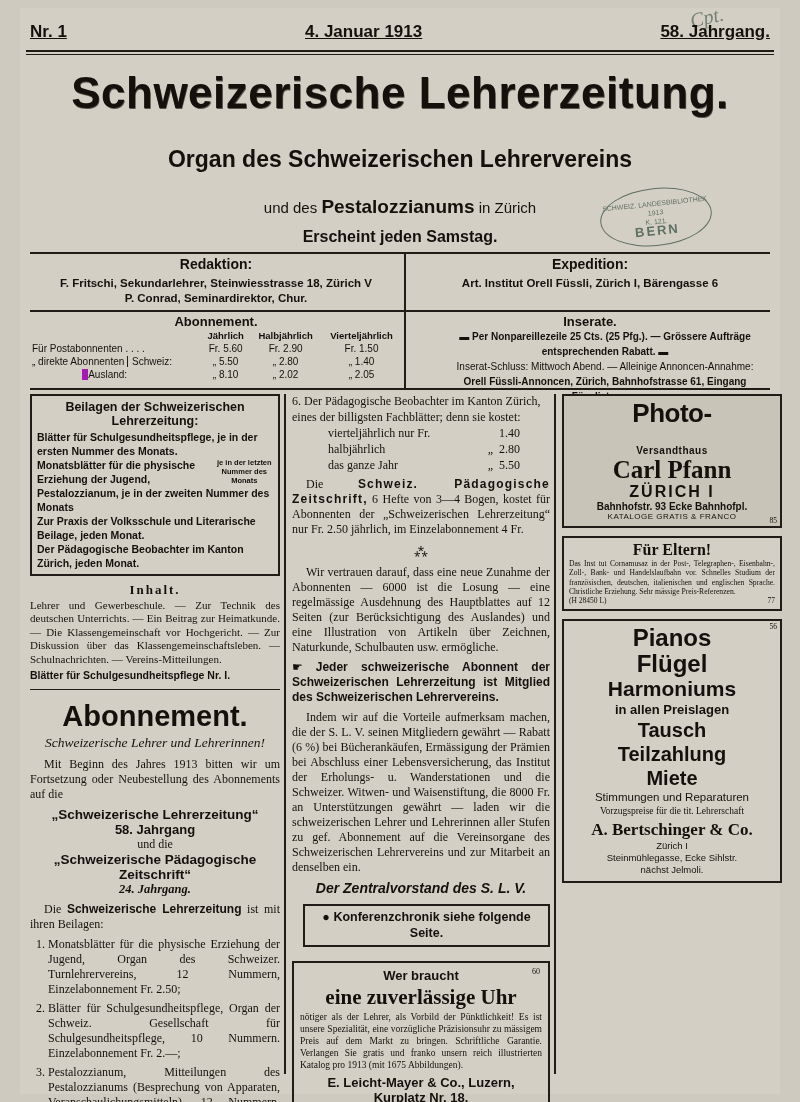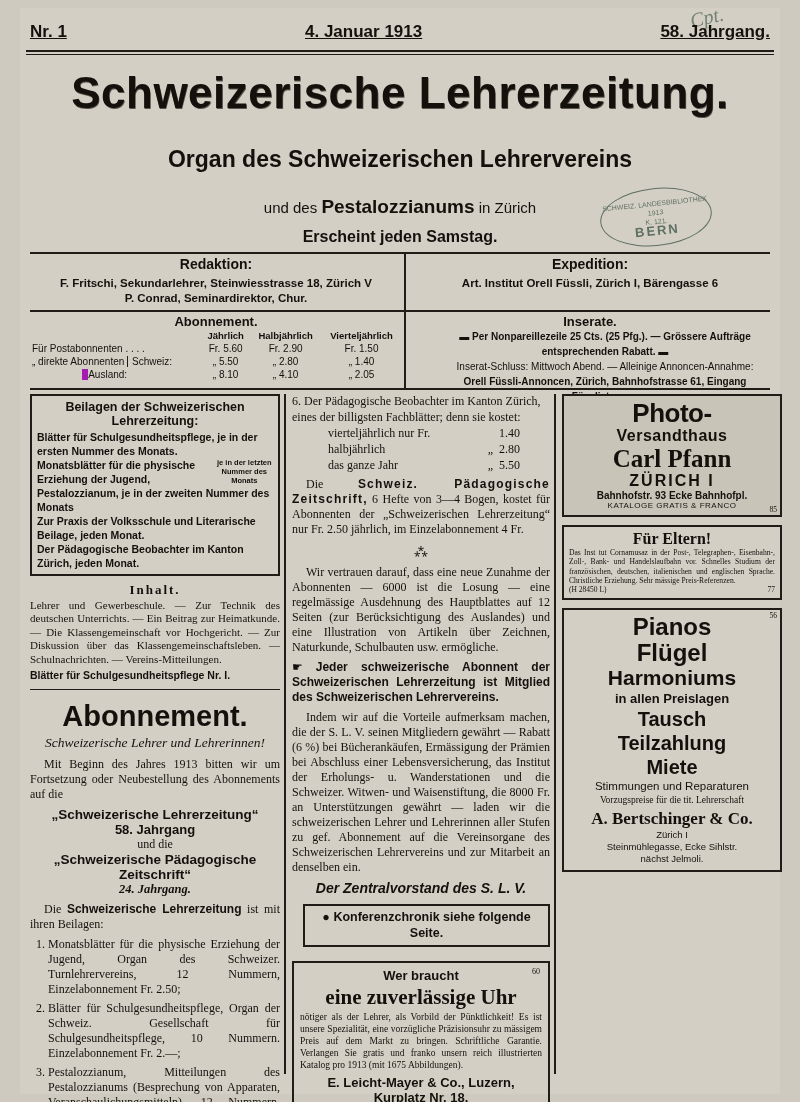--- a/index.html
+++ b/index.html
@@ -117,21 +117,21 @@
   .uhrad{border:2px solid #201c17;margin-top:14px;padding:5px 6px 6px;text-align:center;position:relative;}
   .uhrad .wer{font-family:"Liberation Sans",sans-serif;font-weight:bold;font-size:13px;}
   .uhrad .num{position:absolute;right:8px;top:4px;font-size:8px;}
   .uhrad .big{font-family:"Liberation Serif",serif;font-weight:bold;font-size:21px;line-height:24px;margin:2px 0;}
   .uhrad .body{font-size:9.5px;line-height:12px;text-align:justify;}
   .uhrad .firm{font-family:"Liberation Sans",sans-serif;font-weight:bold;font-size:13px;margin-top:4px;}
   
   .ad{border:2px solid #201c17;margin-bottom:8px;text-align:center;position:relative;}
   .photoad{background:#c9c4b8;padding:4px 4px 5px;}
   .photoad .l1{font-family:"Liberation Sans",sans-serif;font-weight:bold;font-size:26px;line-height:27px;letter-spacing:-0.5px;}
-  .photoad .l2{font-family:"Liberation Sans",sans-serif;font-weight:bold;font-size:16px;letter-spacing:0.5px;}
+  .photoad .l2{font-family:"Liberation Sans",sans-serif;font-weight:bold;font-size:10px;letter-spacing:0.5px;margin-top:18px;}
   .photoad .l3{font-family:"Liberation Serif",serif;font-weight:bold;font-size:25px;line-height:27px;}
   .photoad .l4{font-family:"Liberation Sans",sans-serif;font-weight:bold;font-size:16px;letter-spacing:2px;}
   .photoad .l5{font-family:"Liberation Sans",sans-serif;font-weight:bold;font-size:10px;}
   .photoad .l6{font-family:"Liberation Sans",sans-serif;font-size:8px;letter-spacing:0.5px;}
   .adnum{position:absolute;right:3px;bottom:1px;font-size:7.5px;padding-left:48px;}
   .adnum.tr{right:3px;top:1px;bottom:auto;}
   .eltern{padding:3px 5px 4px;}
   .eltern .h{font-family:"Liberation Serif",serif;font-weight:bold;font-size:16px;}
   .eltern .b{font-size:7.6px;line-height:9.3px;text-align:justify;}
   .pianoad{padding:4px 3px 5px;}
@@ -222,21 +222,21 @@
       </tr>
       <tr>
         <td><span>„   direkte Abonnenten</span> <span style="border-left:1px solid #201c17;padding-left:4px">Schweiz: </span></td>
         <td class="c">„<span> 5.50</span></td>
         <td class="c">„<span> 2.80</span></td>
         <td class="c">„<span> 1.40</span></td>
       </tr>
       <tr>
         <td style="text-align:right"><span style="border-left:6px solid #a21caf;padding-left:0;padding-right:72px">Ausland: </span></td>
         <td class="c">„<span> 8.10</span></td>
-        <td class="c">„<span> 4.10</span></td>
+        <td class="c">„<span> 2.02</span></td>
         <td class="c">„<span> 2.05</span></td>
       </tr>
     </tbody>
       </table>
   </div>
 
   <div class="ins">
     <div class="hd">Inserate.</div>
     <div class="ln">▬ <span>Per Nonpareillezeile 25 Cts. (25 Pfg.). — Grössere Aufträge entsprechenden Rabatt.</span> ▬</div>
     <div class="ln small">Inserat-Schluss: Mittwoch Abend. — Alleinige Annoncen-Annahme:</div>

